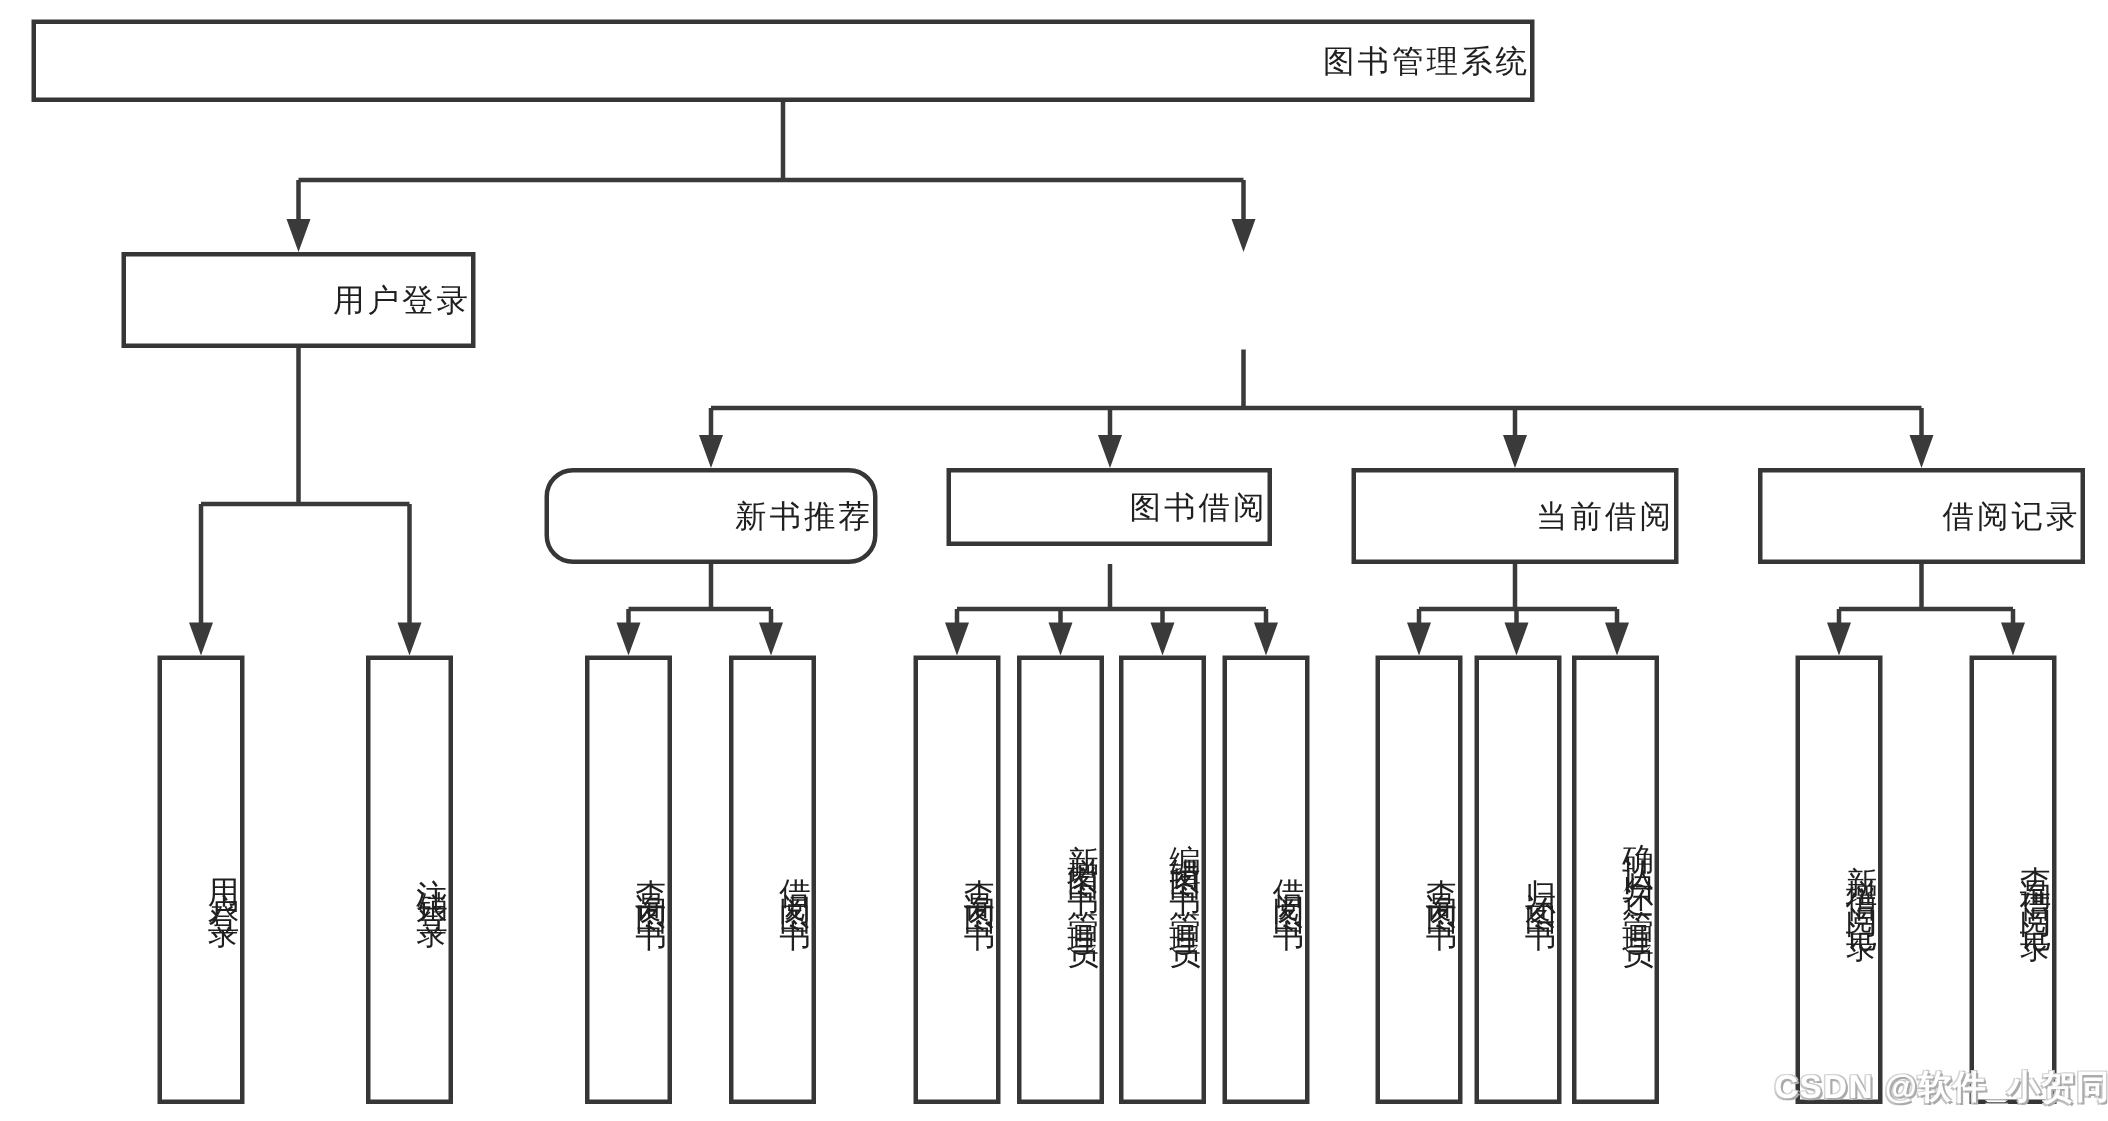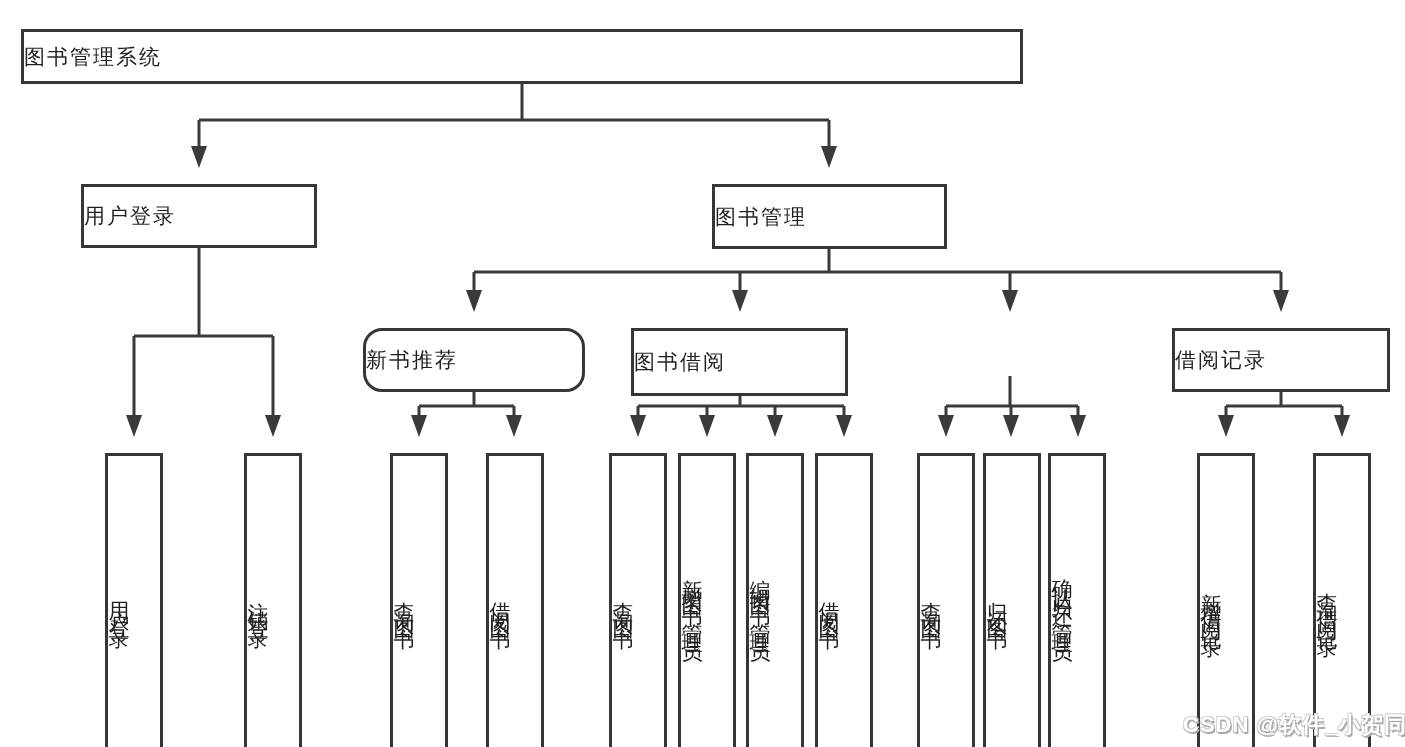--- a/index.html
+++ b/index.html
@@ -9,24 +9,23 @@
     background:#ffffff;
     font-family:"Liberation Sans","DejaVu Sans",sans-serif;
     overflow:hidden;
   }
   #wires{position:absolute;left:0;top:0;z-index:1;}
   .node{
     position:absolute;
     box-sizing:border-box;
     border:3px solid #363636;
     background:#ffffff;
-    display:flex;align-items:center;justify-content:flex-start;
+    display:flex;align-items:center;justify-content:flex-end;
     color:#1f1f1f;
     z-index:2;
-    margin-top:16px;
   }
   .hlabel{
     font-size:21px;
     letter-spacing:2px;
     white-space:nowrap;
   }
   .vtext{
     writing-mode:vertical-rl;
     text-orientation:mixed;
     font-size:21px;
@@ -34,21 +33,21 @@
     line-height:1.1;
     white-space:nowrap;
   }
   
   .n-root{left:21px;top:13px;width:1002px;height:55px;}
   
   .n-userlogin{left:81px;top:168px;width:236px;height:64px;}
   .n-bookmgmt{left:712px;top:168px;width:235px;height:65px;}
   
   .n-newbook{left:363px;top:312px;width:222px;height:64px;border-radius:19px;}
-  .n-bookborrow{left:631px;top:312px;width:217px;height:68px;}
+  .n-bookborrow{left:631px;top:312px;width:217px;height:52px;}
   .n-curborrow{left:901px;top:312px;width:218px;height:64px;}
   .n-borrowrec{left:1172px;top:312px;width:218px;height:64px;}
   
   .leaf{top:437px;width:58px;height:299px;}
   .x1{left:105px;}  .x2{left:244px;}
   .x3{left:390px;}  .x4{left:486px;}
   .x5{left:609px;}  .x6{left:678px;}  .x7{left:746px;}  .x8{left:815px;}
   .x9{left:917px;}  .x10{left:983px;} .x11{left:1048px;}
   .x12{left:1197px;}.x13{left:1313px;}
   
@@ -95,29 +94,29 @@
          M1226 437 L1218 415 L1234 415 Z  M1342 437 L1334 415 L1350 415 Z" fill="#3a3a3a" stroke="none"></path>
   </svg>
 
   <div class="node n-root">
     <span class="hlabel">图书管理系统</span>
   </div>
 
   <div class="node n-userlogin">
     <span class="hlabel">用户登录</span>
   </div>
-  <div class="node n-bookmgmt">
-    <span class="hlabel">图书管理</span>
-  </div>
 
   <div class="node n-newbook">
     <span class="hlabel">新书推荐</span>
   </div>
   <div class="node n-bookborrow">
     <span class="hlabel">图书借阅</span>
+  </div>
+  <div class="node n-curborrow">
+    <span class="hlabel">当前借阅</span>
   </div>
   <div class="node n-borrowrec">
     <span class="hlabel">借阅记录</span>
   </div>
 
   <div class="node leaf x1">
     <span class="vtext">用户登录</span>
   </div>
   <div class="node leaf x2">
     <span class="vtext">注销登录</span>

